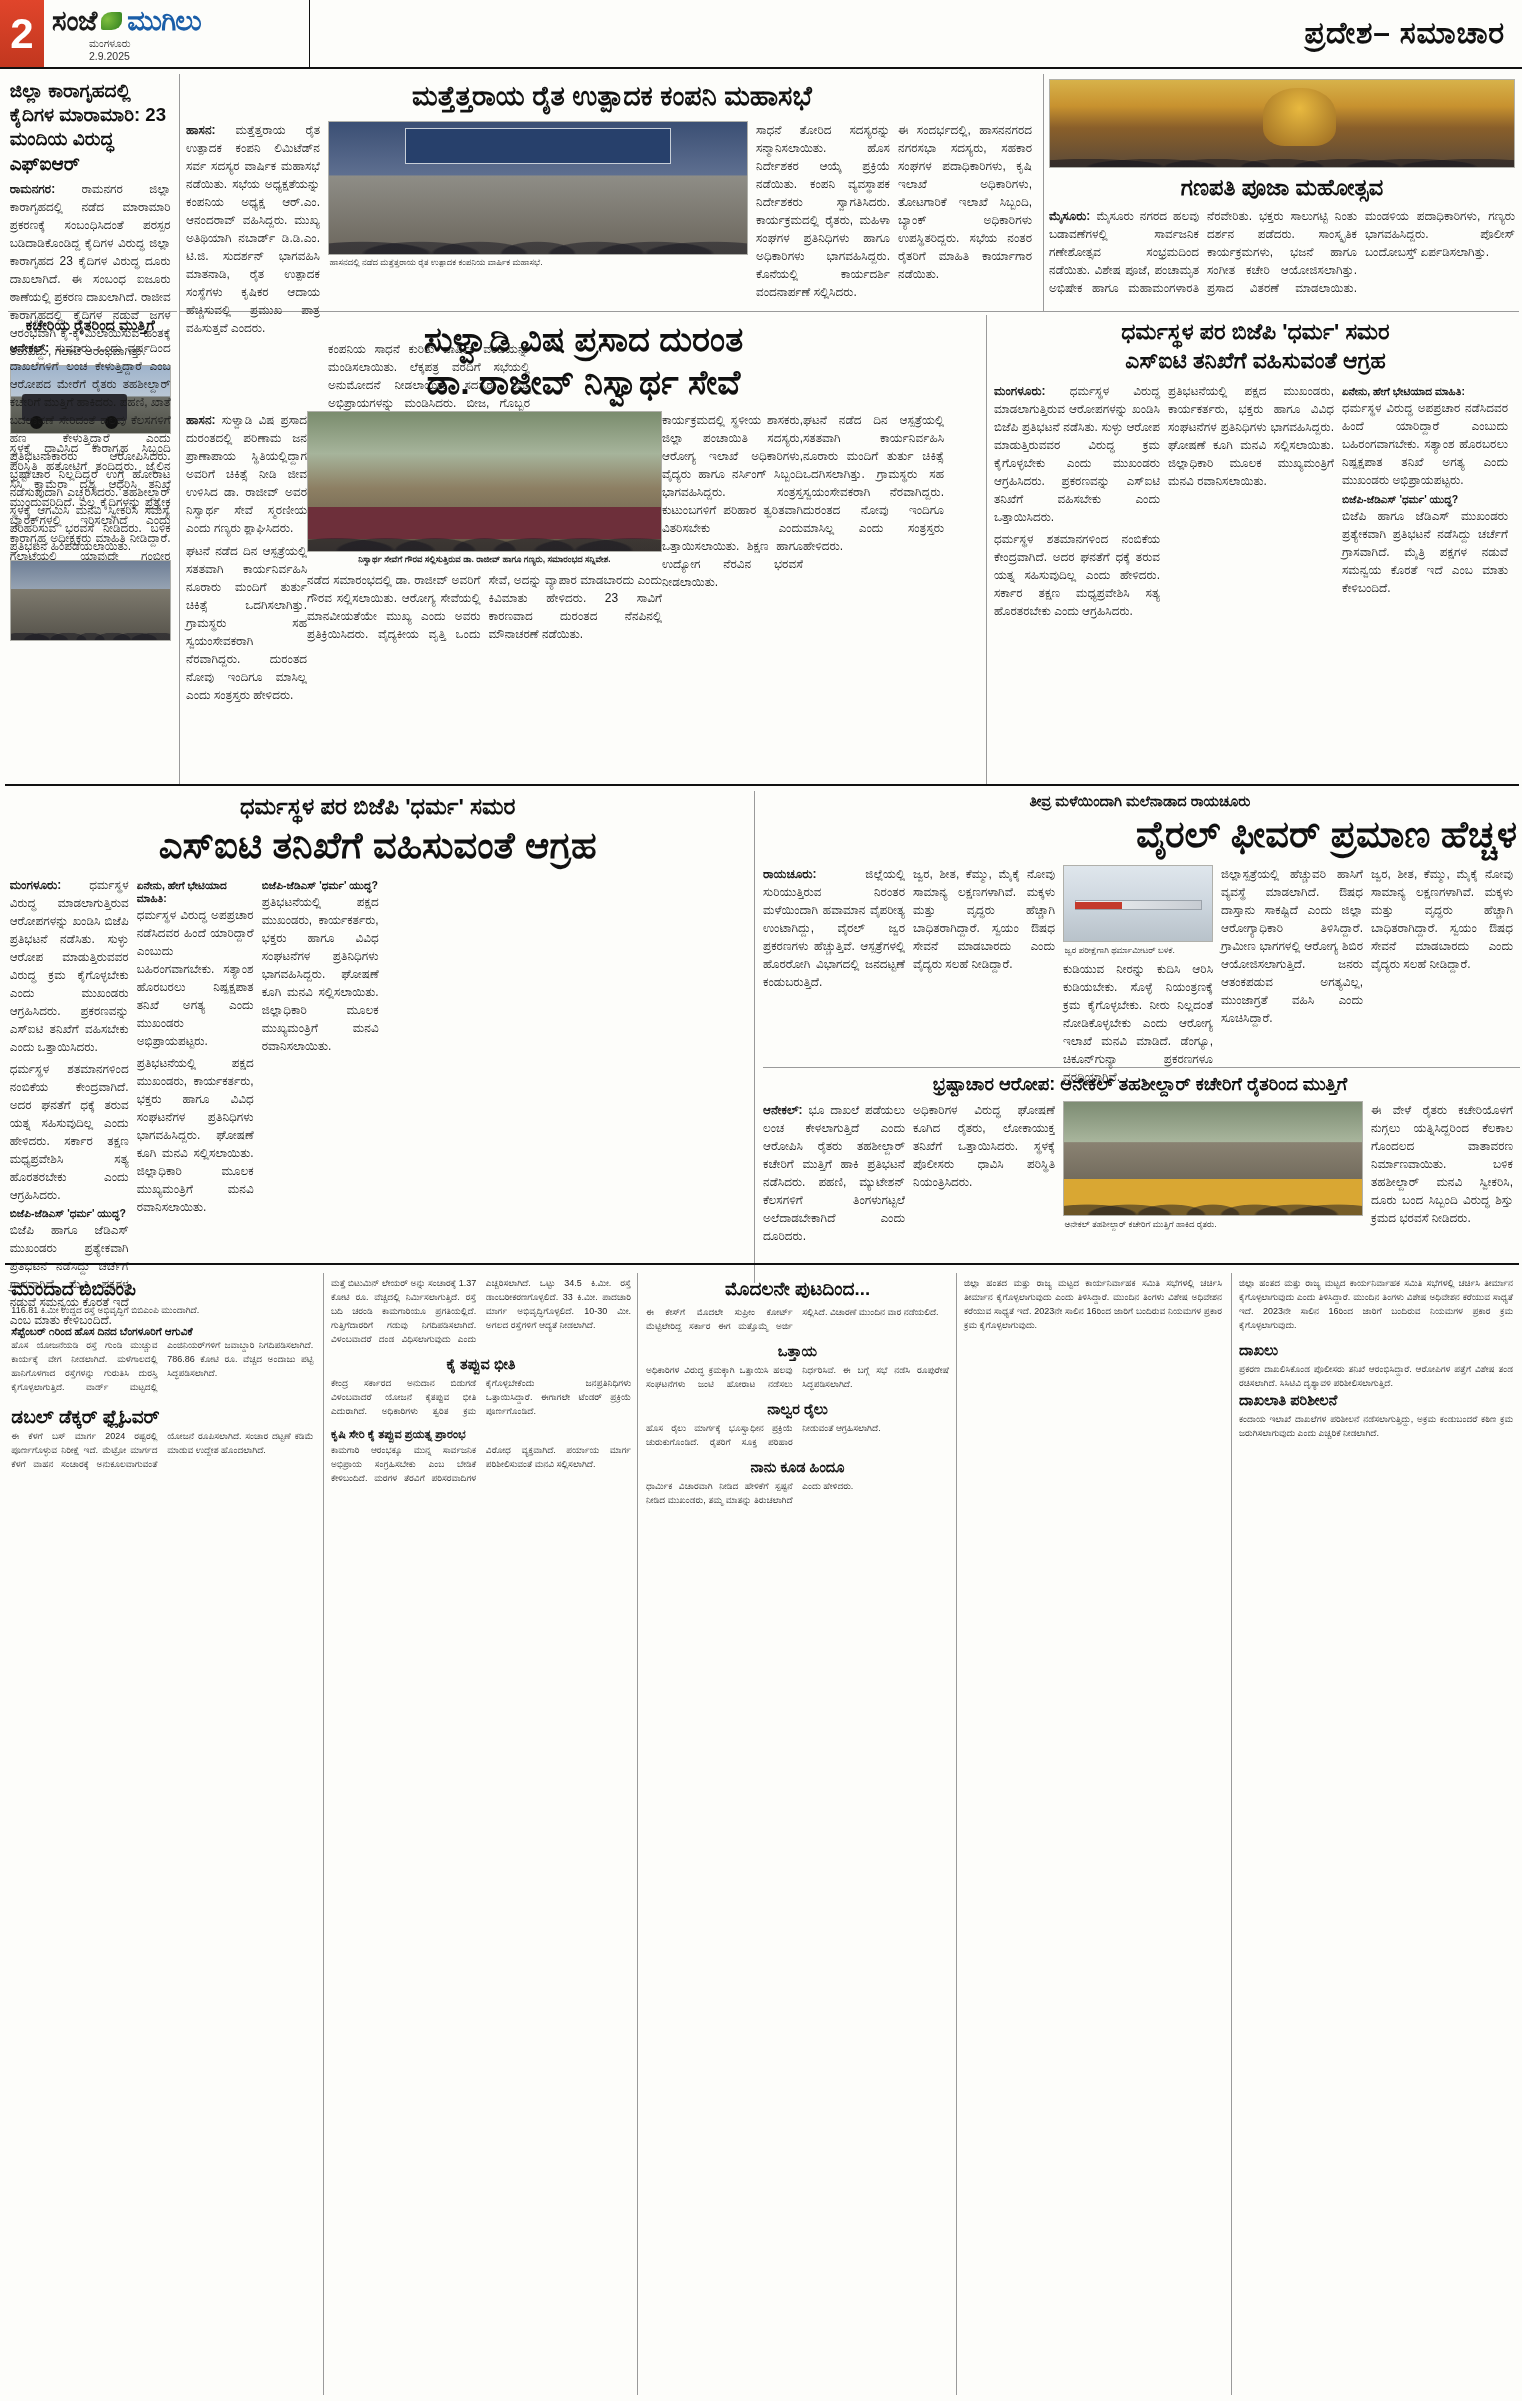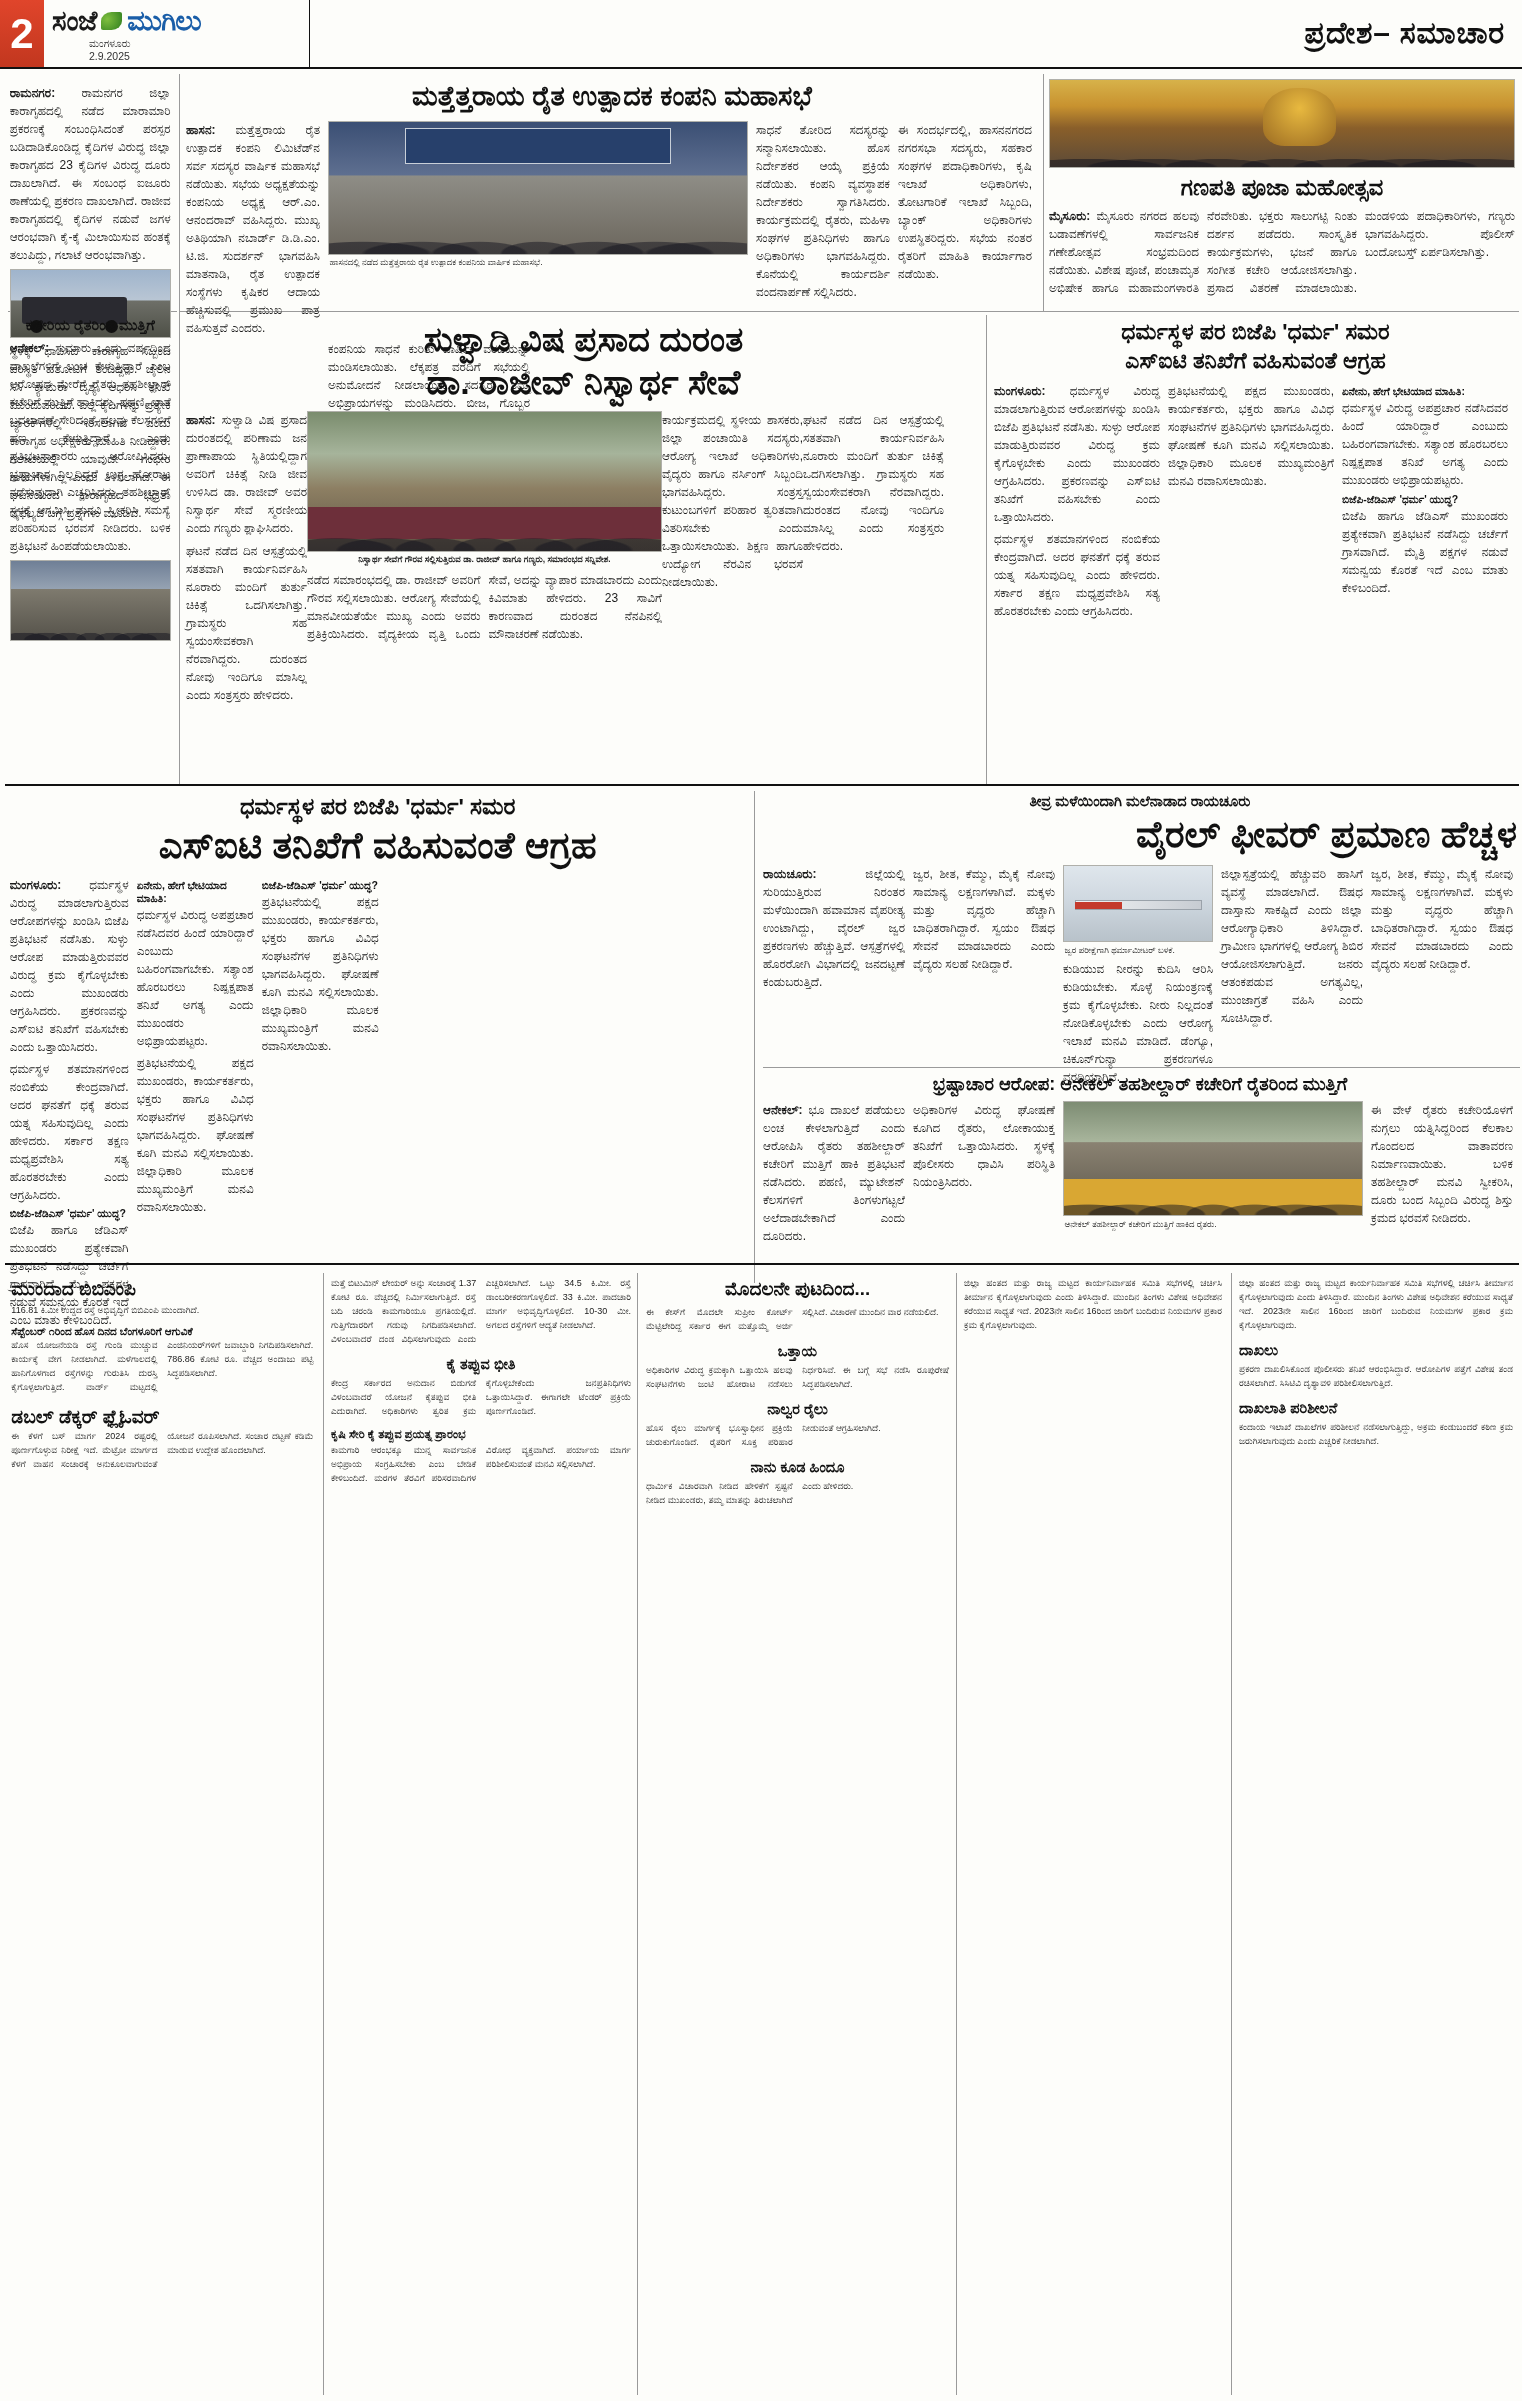--- a/index.html
+++ b/index.html
@@ -193,20 +193,21 @@
   </div>
 
   <div class="colrule" style="left:179px; top:74px; height:710px;"></div>
   <div class="colrule" style="left:1043px; top:74px; height:238px;"></div>
   <div class="rowrule" style="left:179px; top:311px; width:1340px;"></div>
   <div class="colrule" style="left:986px; top:315px; height:470px;"></div>
   <div class="rowrule" style="left:8px; top:311px; width:169px;"></div>
   <div class="rowrule-thick" style="left:4.8px; top:784px; width:1514px;"></div>
 
   <div class="block" style="left:9.7px; top:79px; width:161px;">
+    <div class="hl-md" style="color:#111;">ಜಿಲ್ಲಾ ಕಾರಾಗೃಹದಲ್ಲಿ ಕೈದಿಗಳ ಮಾರಾಮಾರಿ: 23 ಮಂದಿಯ ವಿರುದ್ಧ ಎಫ್‌ಐಆರ್</div>
     <div class="body-txt small" style="margin-top:4.8px;">
       <span class="dateline">ರಾಮನಗರ:</span>
       <span>ರಾಮನಗರ ಜಿಲ್ಲಾ ಕಾರಾಗೃಹದಲ್ಲಿ ನಡೆದ ಮಾರಾಮಾರಿ ಪ್ರಕರಣಕ್ಕೆ ಸಂಬಂಧಿಸಿದಂತೆ ಪರಸ್ಪರ ಬಡಿದಾಡಿಕೊಂಡಿದ್ದ ಕೈದಿಗಳ ವಿರುದ್ಧ ಜಿಲ್ಲಾ ಕಾರಾಗೃಹದ 23 ಕೈದಿಗಳ ವಿರುದ್ಧ ದೂರು ದಾಖಲಾಗಿದೆ. ಈ ಸಂಬಂಧ ಐಜೂರು ಠಾಣೆಯಲ್ಲಿ ಪ್ರಕರಣ ದಾಖಲಾಗಿದೆ. ರಾಜೀವ ಕಾರಾಗೃಹದಲ್ಲಿ ಕೈದಿಗಳ ನಡುವೆ ಜಗಳ ಆರಂಭವಾಗಿ ಕೈ-ಕೈ ಮಿಲಾಯಿಸುವ ಹಂತಕ್ಕೆ ತಲುಪಿದ್ದು, ಗಲಾಟೆ ಆರಂಭವಾಗಿತ್ತು.</span>
     </div>
     <div class="photo ph-police" style="width:161px; height:69px; margin:4.8px 0;">
       <div style="position:absolute;left:11.3px;top:27.4px;width:105px;height:27.4px;background:#2a2a30;border-radius:3.2px;"></div>
       <div style="position:absolute;left:19.4px;top:50px;width:13px;height:13px;background:#111;border-radius:50%;"></div>
       <div style="position:absolute;left:94px;top:50px;width:13px;height:13px;background:#111;border-radius:50%;"></div>
     </div>
     <div class="body-txt small">ಸ್ಥಳಕ್ಕೆ ಧಾವಿಸಿದ ಕಾರಾಗೃಹ ಸಿಬ್ಬಂದಿ ಪರಿಸ್ಥಿತಿ ಹತೋಟಿಗೆ ತಂದಿದ್ದರು. ಜೈಲಿನ ಸಿಸಿ ಕ್ಯಾಮೆರಾ ದೃಶ್ಯ ಆಧರಿಸಿ ತನಿಖೆ ಮುಂದುವರಿದಿದೆ. ಎಲ್ಲ ಕೈದಿಗಳನ್ನು ಪ್ರತ್ಯೇಕ ಬ್ಯಾರಕ್‌ಗಳಲ್ಲಿ ಇರಿಸಲಾಗಿದೆ ಎಂದು ಕಾರಾಗೃಹ ಅಧೀಕ್ಷಕರು ಮಾಹಿತಿ ನೀಡಿದ್ದಾರೆ. ಗಲಾಟೆಯಲ್ಲಿ ಯಾವುದೇ ಗಂಭೀರ ಗಾಯಗಳಾಗಿಲ್ಲ ಎಂದು ತಿಳಿಸಲಾಗಿದೆ. ಈ ಘಟನೆಯಿಂದ ಕಾರಾಗೃಹದ ಭದ್ರತಾ ವೈಫಲ್ಯದ ಬಗ್ಗೆ ಪ್ರಶ್ನೆಗಳು ಮೂಡಿವೆ.</div>
@@ -435,18 +436,18 @@
   </div>
 
   <div class="block" style="left:964px; top:1277px; width:258px;">
     <div class="body-txt">ಜಿಲ್ಲಾ ಹಂತದ ಮತ್ತು ರಾಜ್ಯ ಮಟ್ಟದ ಕಾರ್ಯನಿರ್ವಾಹಕ ಸಮಿತಿ ಸಭೆಗಳಲ್ಲಿ ಚರ್ಚಿಸಿ ತೀರ್ಮಾನ ಕೈಗೊಳ್ಳಲಾಗುವುದು ಎಂದು ತಿಳಿಸಿದ್ದಾರೆ. ಮುಂದಿನ ತಿಂಗಳು ವಿಶೇಷ ಅಧಿವೇಶನ ಕರೆಯುವ ಸಾಧ್ಯತೆ ಇದೆ. 2023ನೇ ಸಾಲಿನ 16ರಿಂದ ಜಾರಿಗೆ ಬಂದಿರುವ ನಿಯಮಗಳ ಪ್ರಕಾರ ಕ್ರಮ ಕೈಗೊಳ್ಳಲಾಗುವುದು.</div>
   </div>
 
   <div class="block" style="left:1239px; top:1277px; width:274px;">
     <div class="body-txt">ಜಿಲ್ಲಾ ಹಂತದ ಮತ್ತು ರಾಜ್ಯ ಮಟ್ಟದ ಕಾರ್ಯನಿರ್ವಾಹಕ ಸಮಿತಿ ಸಭೆಗಳಲ್ಲಿ ಚರ್ಚಿಸಿ ತೀರ್ಮಾನ ಕೈಗೊಳ್ಳಲಾಗುವುದು ಎಂದು ತಿಳಿಸಿದ್ದಾರೆ. ಮುಂದಿನ ತಿಂಗಳು ವಿಶೇಷ ಅಧಿವೇಶನ ಕರೆಯುವ ಸಾಧ್ಯತೆ ಇದೆ. 2023ನೇ ಸಾಲಿನ 16ರಿಂದ ಜಾರಿಗೆ ಬಂದಿರುವ ನಿಯಮಗಳ ಪ್ರಕಾರ ಕ್ರಮ ಕೈಗೊಳ್ಳಲಾಗುವುದು.</div>
     <div class="hl-sm" style="margin-top:8px;">ದಾಖಲು</div>
     <div class="body-txt" style="margin-top:3.2px;">ಪ್ರಕರಣ ದಾಖಲಿಸಿಕೊಂಡ ಪೊಲೀಸರು ತನಿಖೆ ಆರಂಭಿಸಿದ್ದಾರೆ. ಆರೋಪಿಗಳ ಪತ್ತೆಗೆ ವಿಶೇಷ ತಂಡ ರಚಿಸಲಾಗಿದೆ. ಸಿಸಿಟಿವಿ ದೃಶ್ಯಾವಳಿ ಪರಿಶೀಲಿಸಲಾಗುತ್ತಿದೆ.</div>
-    <div class="hl-sm" style="margin-top:8px;">ದಾಖಲಾತಿ ಪರಿಶೀಲನೆ</div>
+    <div class="hl-sm" style="">ದಾಖಲಾತಿ ಪರಿಶೀಲನೆ</div>
     <div class="body-txt" style="margin-top:3.2px;">ಕಂದಾಯ ಇಲಾಖೆ ದಾಖಲೆಗಳ ಪರಿಶೀಲನೆ ನಡೆಸಲಾಗುತ್ತಿದ್ದು, ಅಕ್ರಮ ಕಂಡುಬಂದರೆ ಕಠಿಣ ಕ್ರಮ ಜರುಗಿಸಲಾಗುವುದು ಎಂದು ಎಚ್ಚರಿಕೆ ನೀಡಲಾಗಿದೆ.</div>
   </div>
 
 </div>
 
 
 </body></html>

